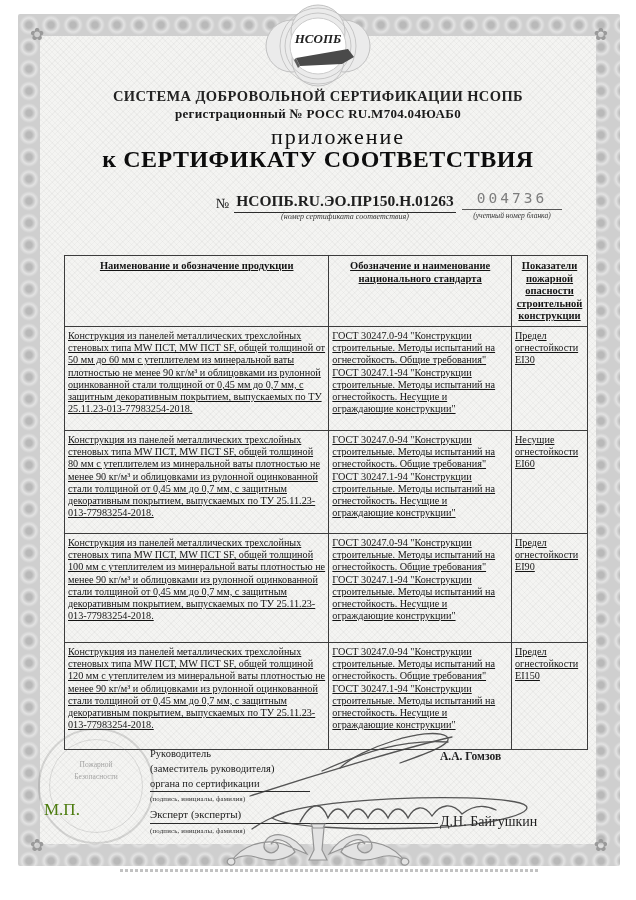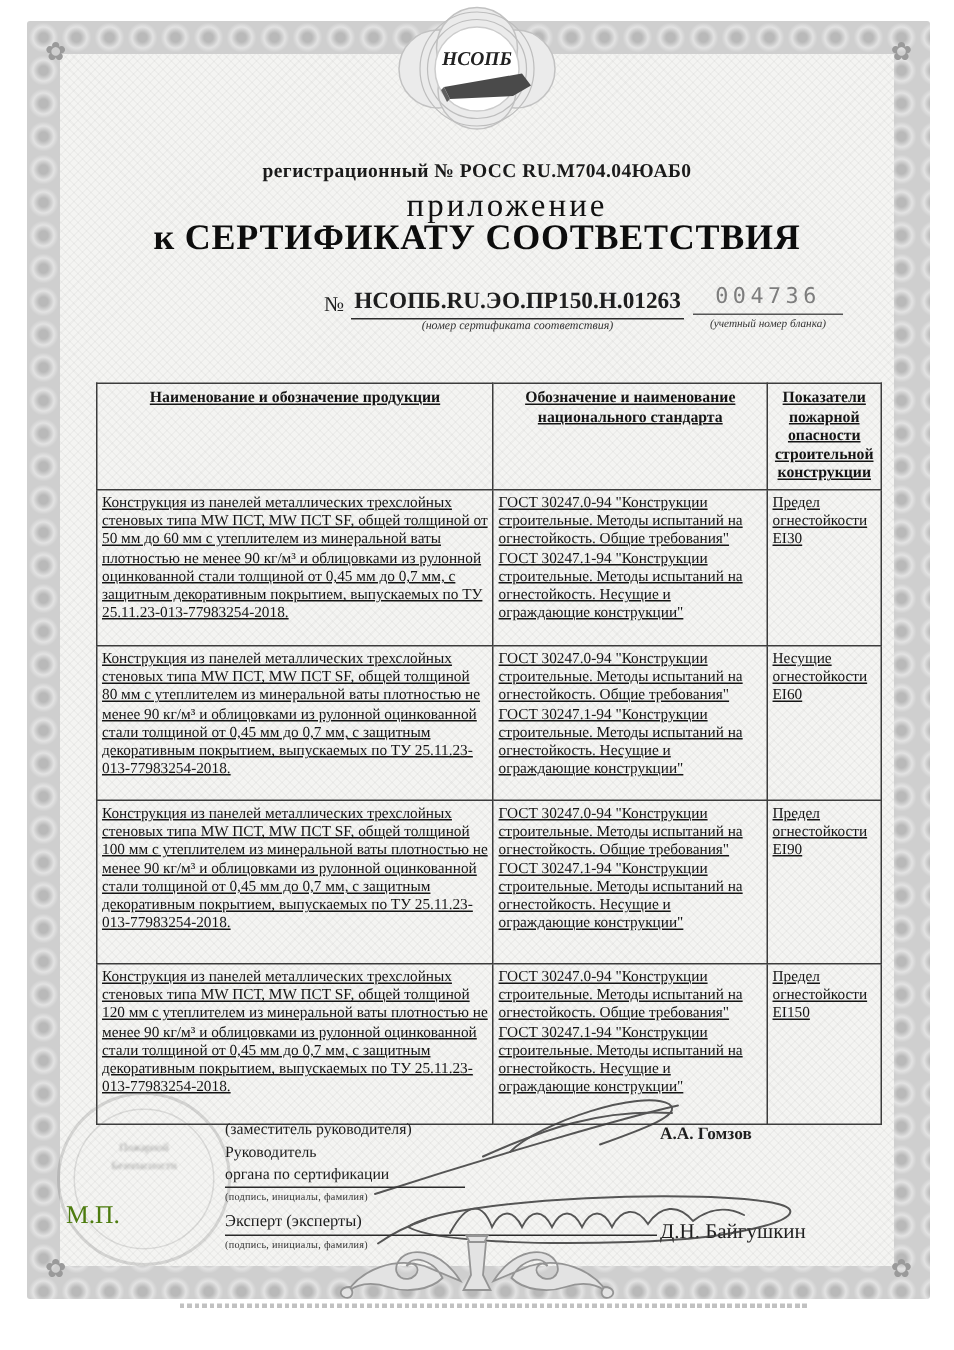--- a/index.html
+++ b/index.html
@@ -94,20 +94,21 @@
         <circle cx="62" cy="44" r="38"></circle>
         <circle cx="62" cy="44" r="33"></circle>
       </g>
       <circle cx="62" cy="44" r="28" fill="#ffffff" stroke="#cccccc" stroke-width="1"></circle>
       <text x="62" y="41" text-anchor="middle" font-family="Liberation Serif, DejaVu Serif, serif" font-size="13" font-weight="bold" font-style="italic" fill="#222">НСОПБ</text>
       <path d="M40,56 L92,47 L98,55 L86,62 L44,64 Z" fill="#4a4a4a"></path>
       <path d="M40,56 L44,64 L42,66 L38,58 Z" fill="#5e5e5e"></path>
     </svg>
   </div>
 
+  <div class="sysline">СИСТЕМА ДОБРОВОЛЬНОЙ СЕРТИФИКАЦИИ НСОПБ</div>
   <div class="regline">регистрационный № РОСС RU.M704.04ЮАБ0</div>
   <div class="title1">приложение</div>
   <div class="title2">к СЕРТИФИКАТУ СООТВЕТСТВИЯ</div>
 
   <div class="numsign">№</div>
   <div class="certnum">НСОПБ.RU.ЭО.ПР150.Н.01263</div>
   <div class="certcap">(номер сертификата соответствия)</div>
   <div class="blanknum">004736</div>
   <div class="blankcap">(учетный номер бланка)</div>
 
@@ -161,22 +162,22 @@
   </table>
 
   <div class="stamp">
     <div class="ring"></div>
     <div class="stxt st1">Пожарной</div>
     <div class="stxt st2">Безопасности</div>
   </div>
   <div class="mp">М.П.</div>
 
   <div class="roles">
+    <div>Руководитель</div>
     <div>(заместитель руководителя)</div>
-    <div>Руководитель</div>
     <div>органа по сертификации</div>
   </div>
   <div class="longline ll1"></div>
   <div class="capline cap1">(подпись, инициалы, фамилия)</div>
   <div class="expert">Эксперт (эксперты)</div>
   <div class="longline ll2"></div>
   <div class="capline cap2">(подпись, инициалы, фамилия)</div>
   <div class="name1">А.А. Гомзов</div>
   <div class="name2">Д.Н. Байгушкин</div>
 

